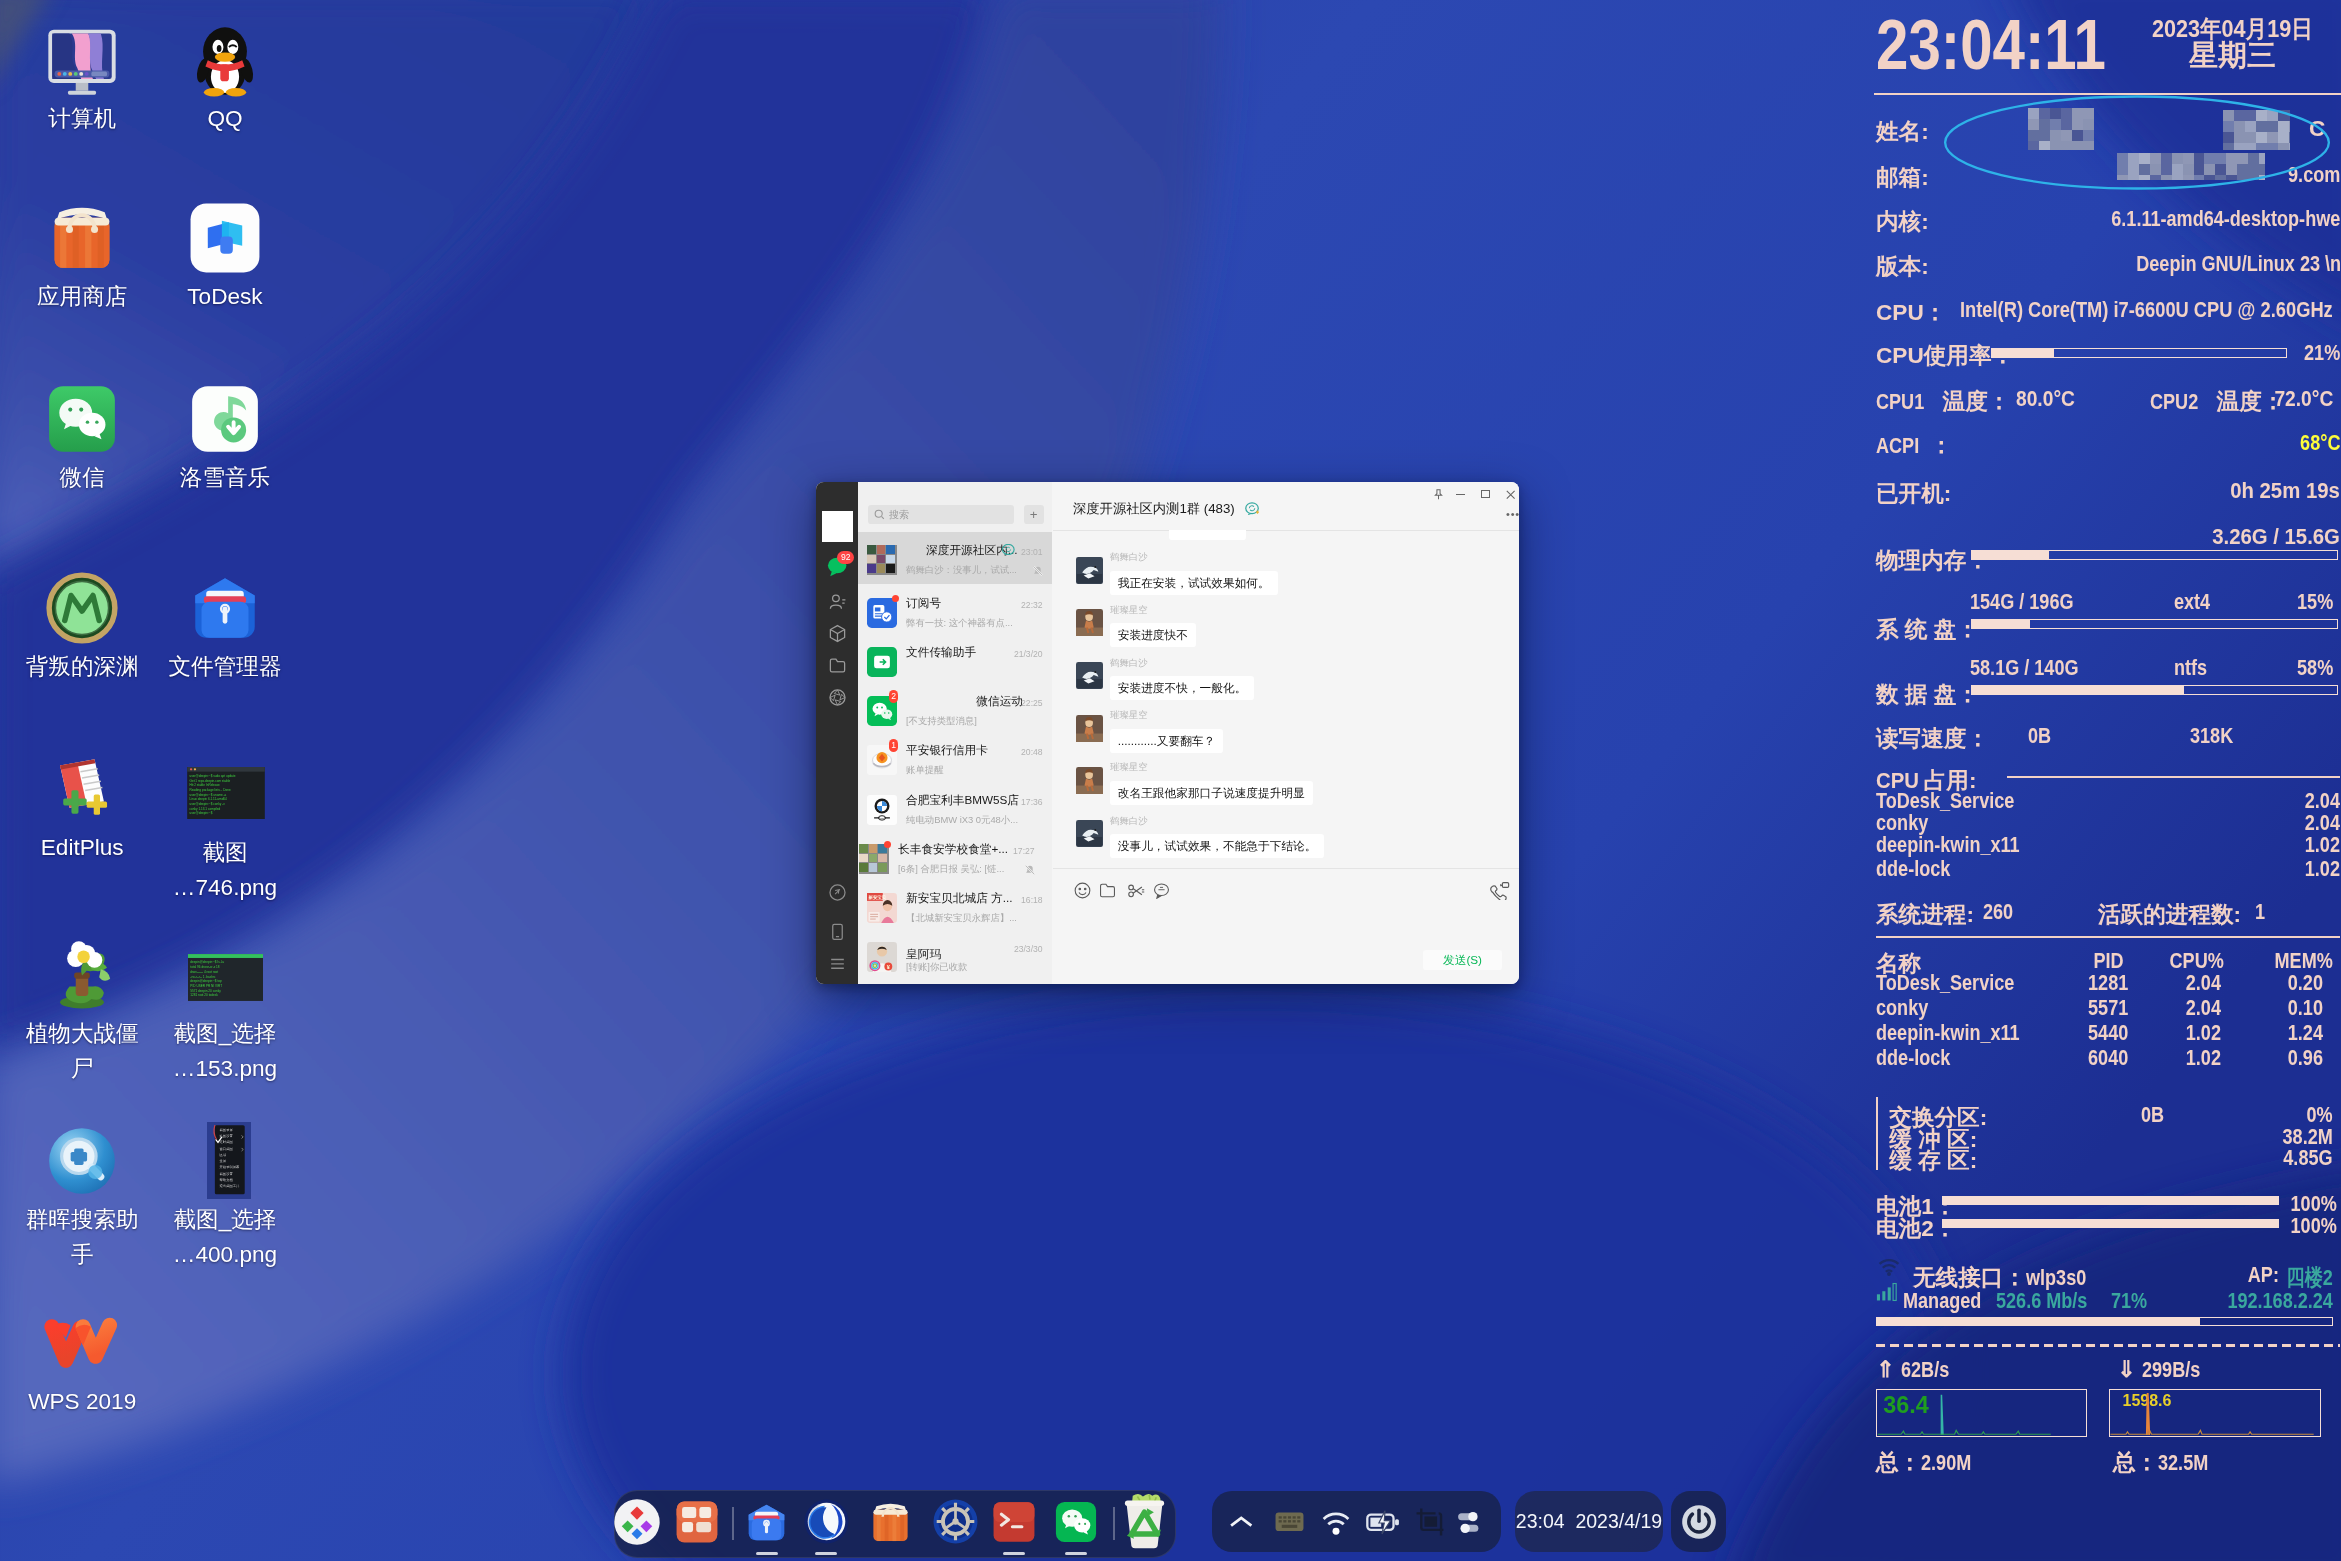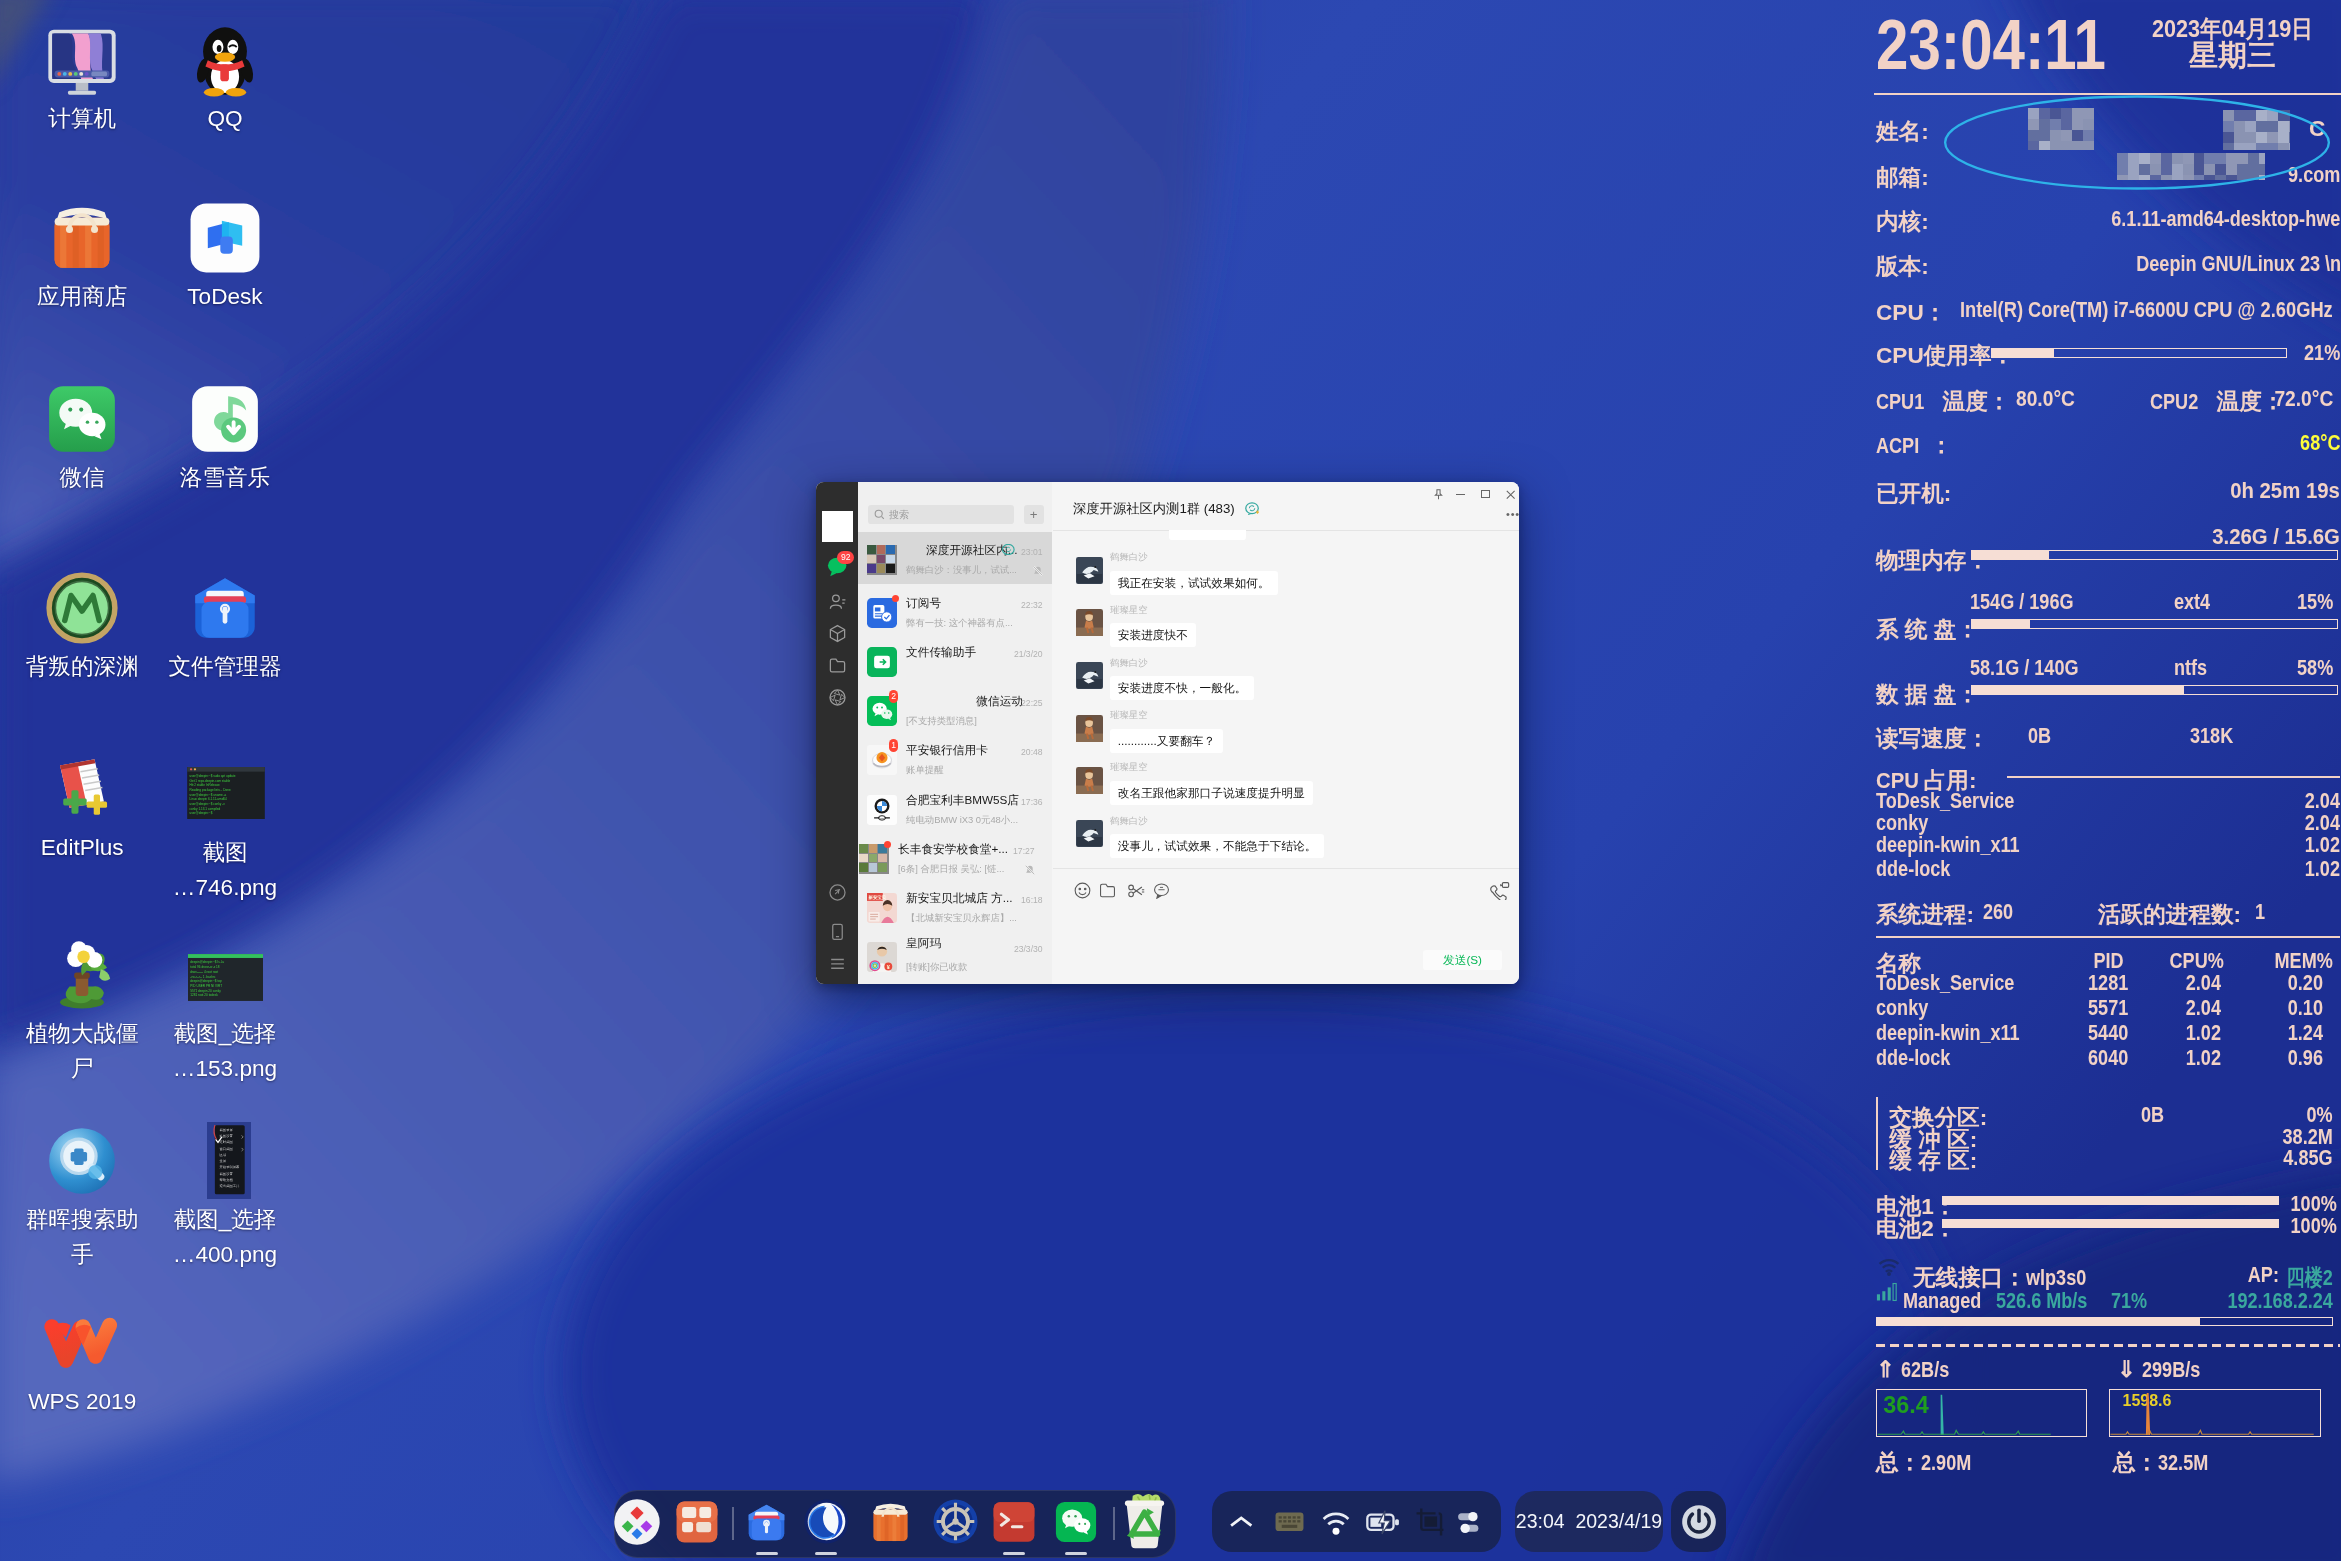--- a/index.html
+++ b/index.html
@@ -482,21 +482,21 @@
 <rect width="38" height="38" rx="4" fill="#dcd8d4"></rect>
 <circle cx="19" cy="12" r="6.5" fill="#e8c8a8"></circle>
 <path d="M13,10 a6.5,6.5 0 0 1 12,0 q-6,-3 -12,0" fill="#2e2620"></path>
 <path d="M7,38 q12,-22 24,0 Z" fill="#f6f4f2"></path>
 <circle cx="10" cy="30" r="6" fill="none" stroke="#e04a90" stroke-width="2"></circle>
 <circle cx="10" cy="30" r="4" fill="none" stroke="#3ab5e8" stroke-width="1.6"></circle>
 <circle cx="10" cy="30" r="2.2" fill="none" stroke="#8ac83a" stroke-width="1.4"></circle>
 <circle cx="27" cy="31" r="5" fill="#e84a3a"></circle>
 <text x="27" y="33.6" font-size="7" text-anchor="middle" fill="#ffd" font-weight="bold">¥</text>
       </svg>
-      <div class="abs wtitle" style="left:48px;top:3px;width:117px;overflow:hidden;white-space:nowrap;">皇阿玛</div>
+      <div class="abs wtitle" style="left:48px;top:14px;width:117px;overflow:hidden;white-space:nowrap;">皇阿玛</div>
       <div class="wtime">23/3/30</div>
       <div class="wsub">[转账]你已收款</div>
     </div>
     <div class="abs" style="left:237px;top:0;width:466px;height:100%;background:#f5f5f5;"></div>
     <div class="abs" style="left:257px;top:18px;font-size:13.3px;color:#1a1a1a;">深度开源社区内测1群 (483)</div>
     <svg width="15.6" height="13.3" viewBox="0 0 20 17" style="position:absolute;left:429px;top:20px;">
 <ellipse cx="9" cy="8" rx="8" ry="7" fill="none" stroke="#35a9a0" stroke-width="1.6"></ellipse>
 <path d="M5,14.5 l-1.5,2.5 l4.5,-1.5 Z" fill="#35a9a0"></path>
 <path d="M5.5,8 a3.5,3.5 0 0 1 6,-2.2 M12.5,8 a3.5,3.5 0 0 1 -6,2.2" stroke="#35a9a0" stroke-width="1.3" fill="none"></path>
 <path d="M16,11 l0,4 M14,13 l4,0" stroke="#e8b53a" stroke-width="1.6"></path>

